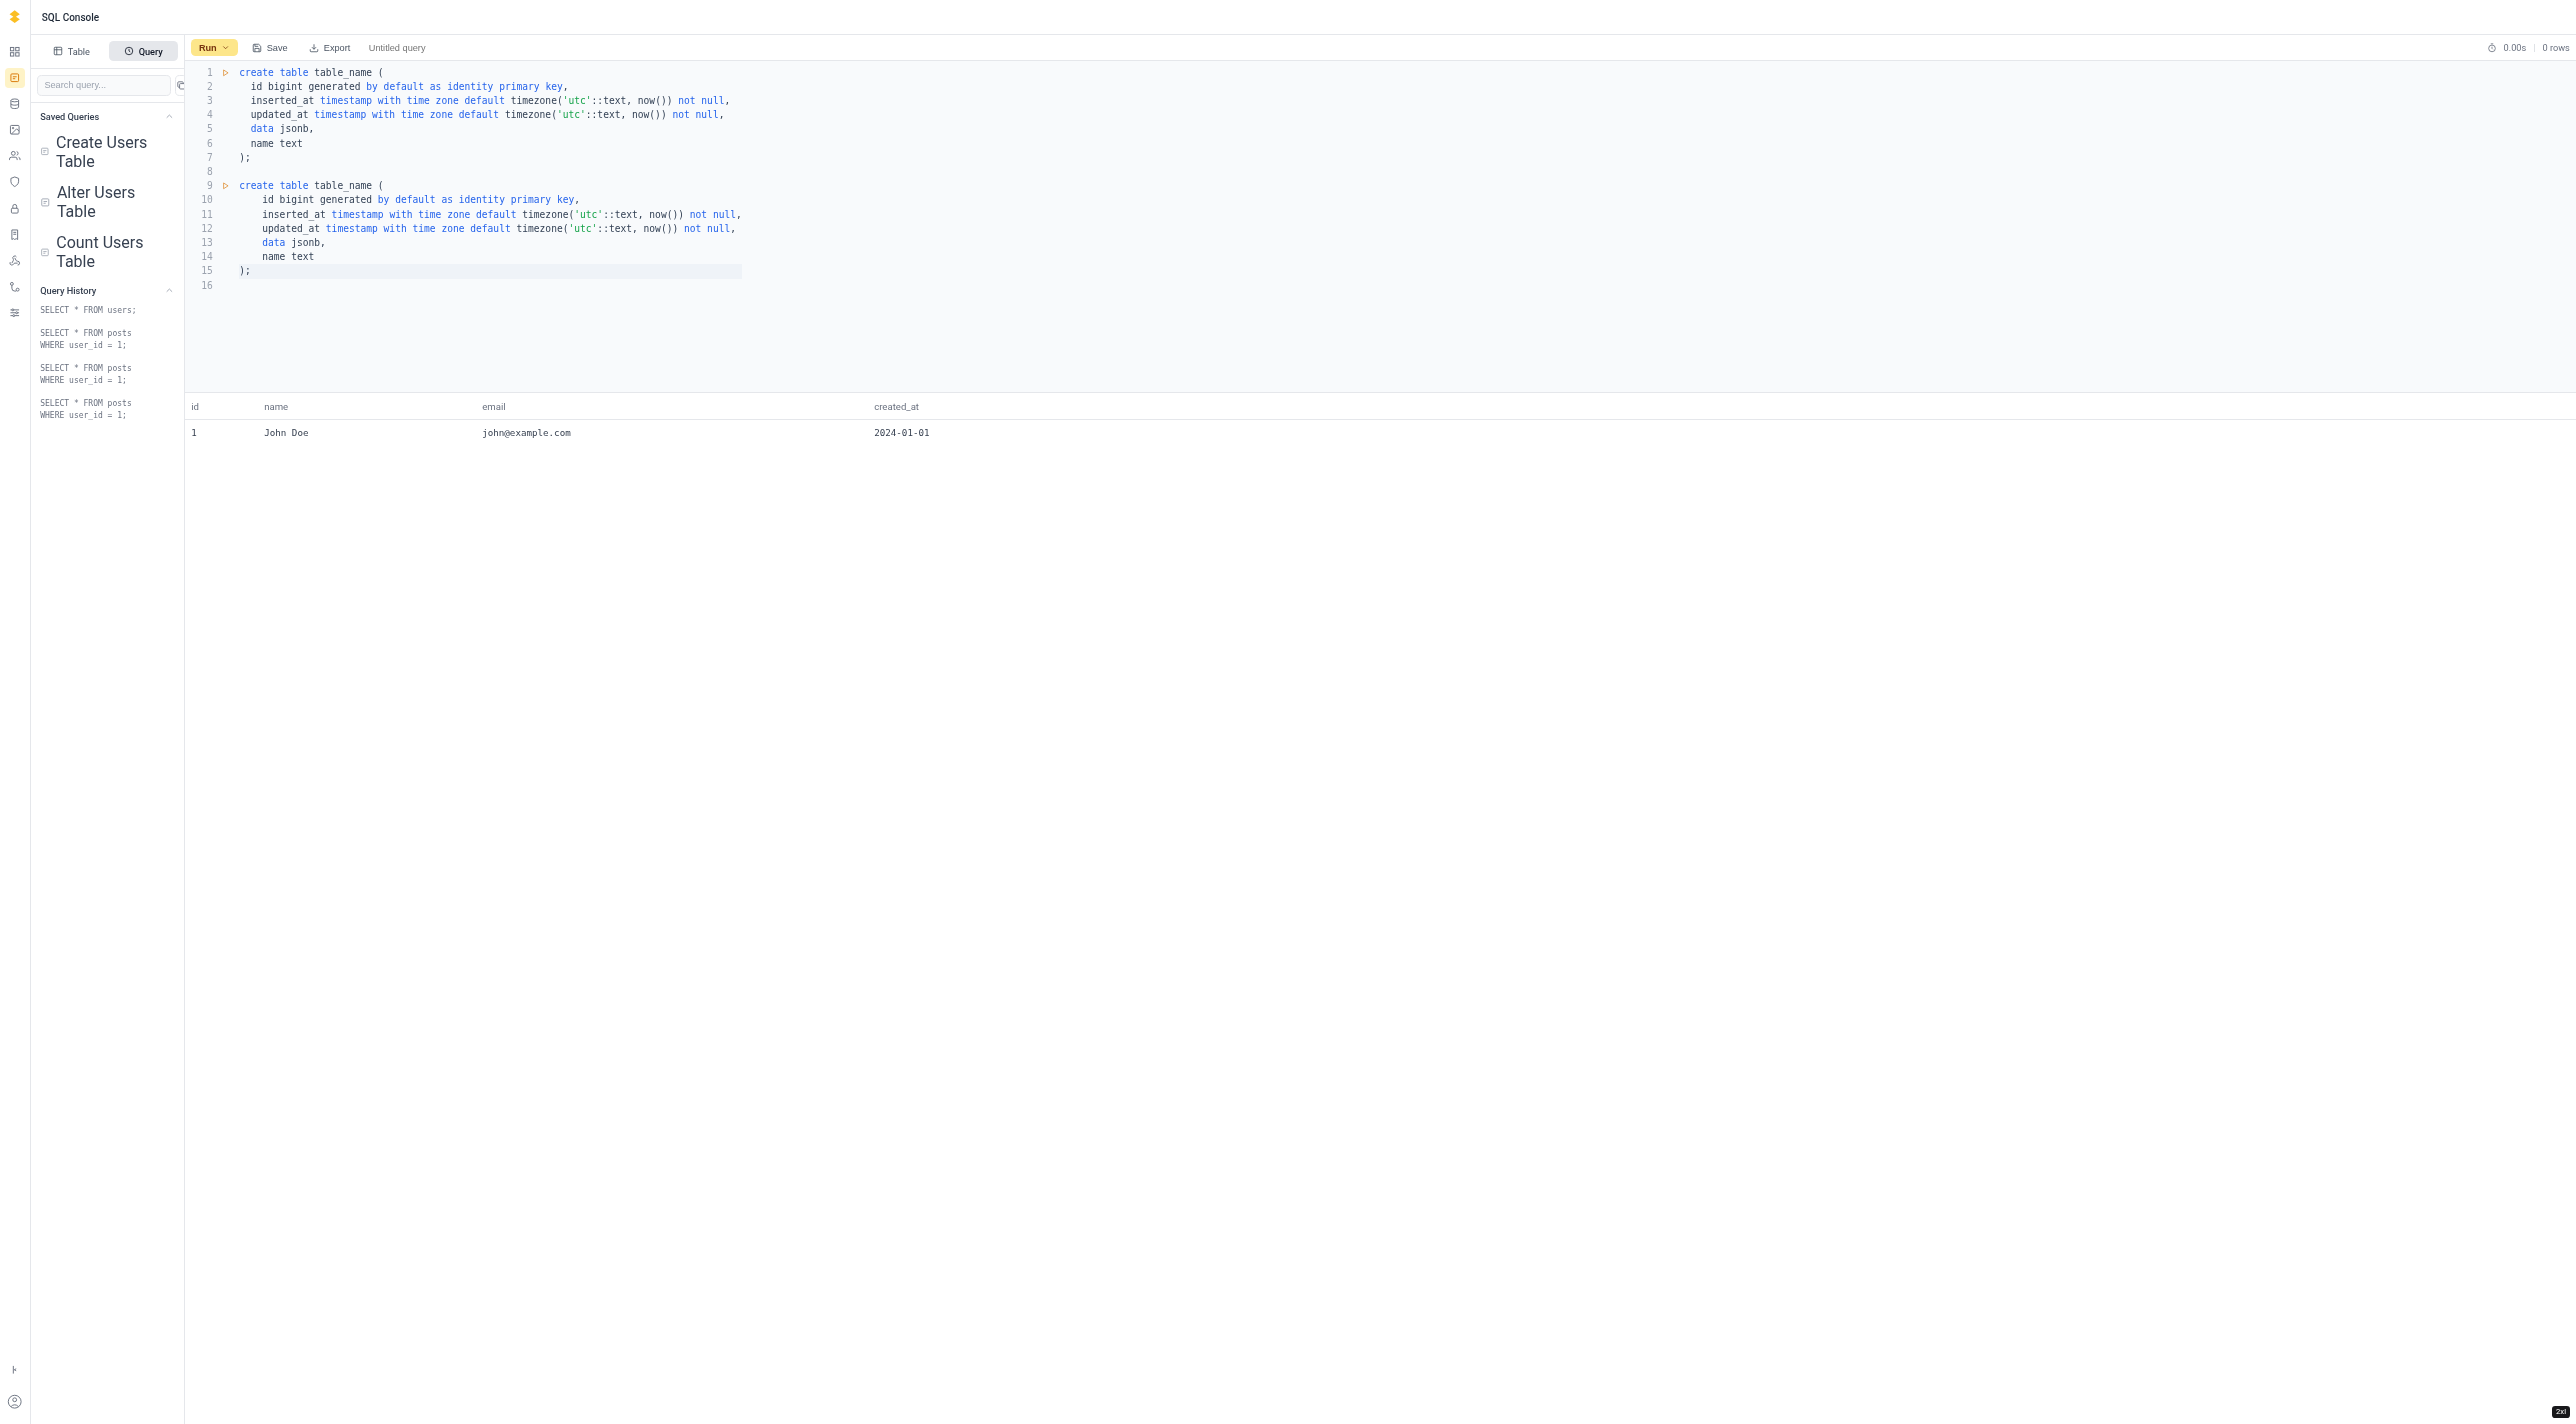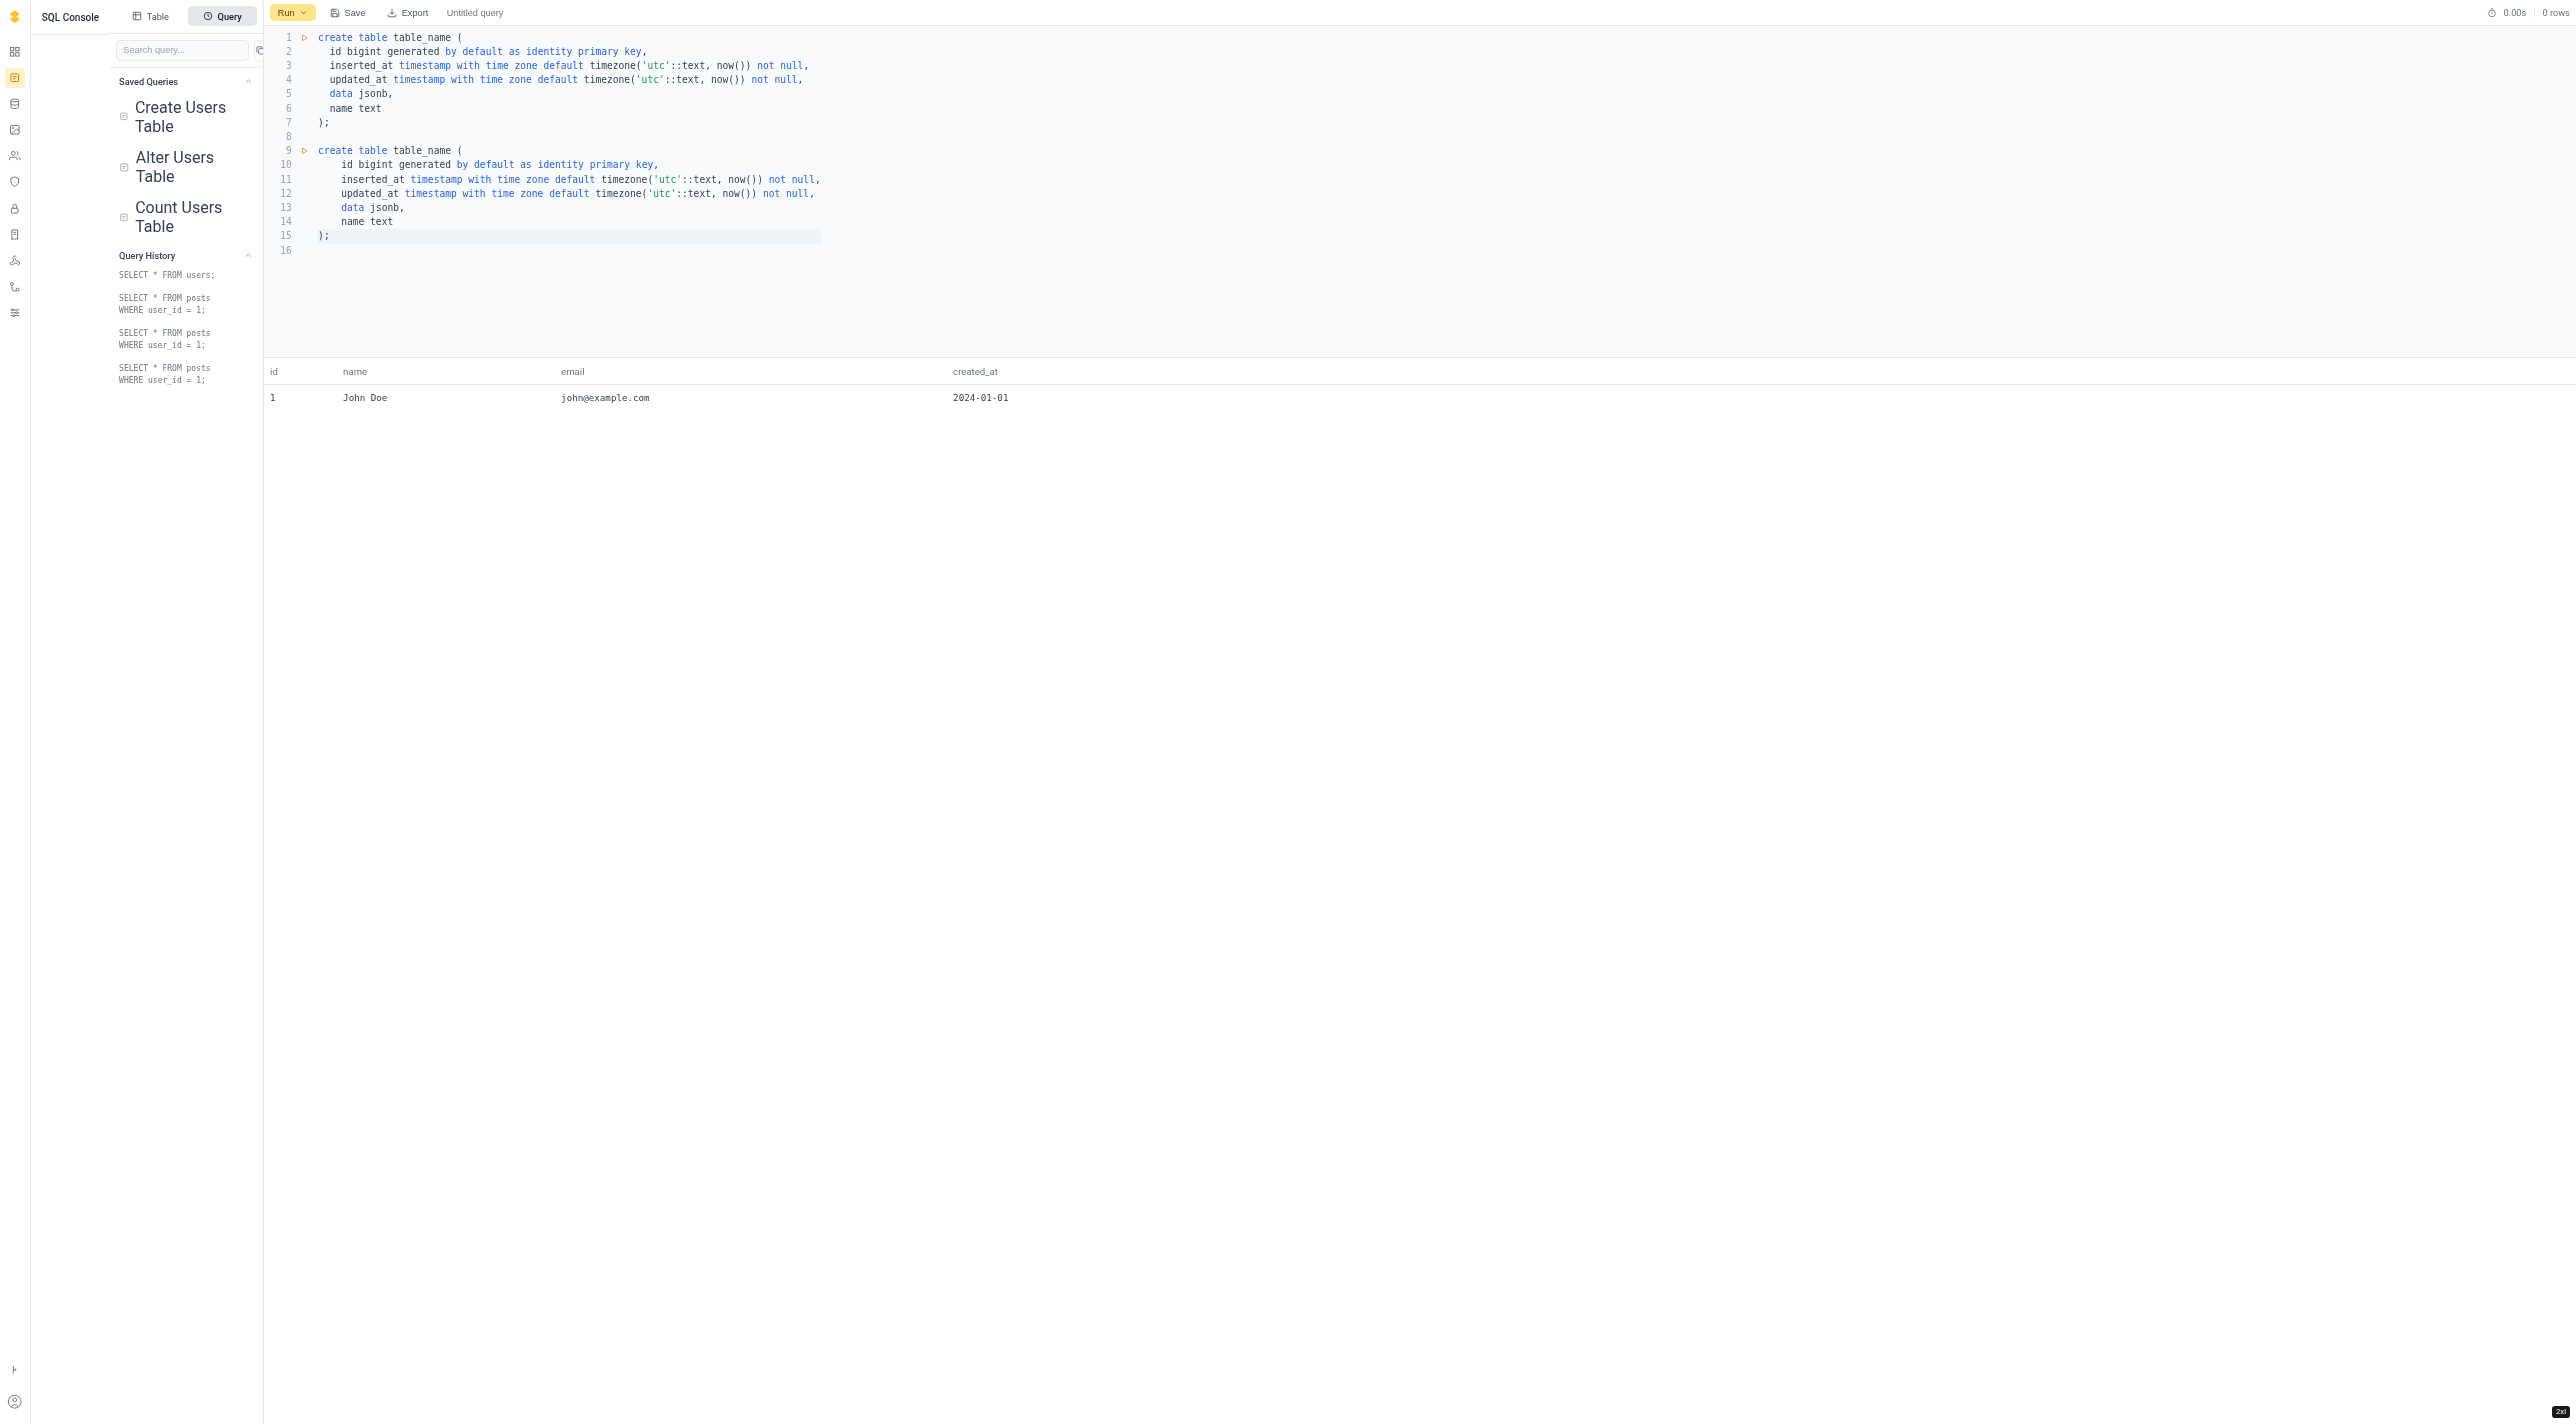--- a/index.html
+++ b/index.html
@@ -53,21 +53,21 @@
       display: flex;
       flex-direction: column;
       align-items: center;
       padding-bottom: 7.7px;
       gap: 7.7px;
     }
     
     .main {
       flex: 1;
       display: flex;
-      flex-direction: row;
+      flex-direction: column;
     }
     .header {
       height: 35px;
       border-bottom: 0.8px solid #e5e7eb;
       display: flex;
       align-items: center;
       padding: 0 10.8px;
       font-size: 10px;
       font-weight: 500;
     }
@@ -187,21 +187,21 @@
       border-radius: 4.6px;
       color: #4b5563;
       cursor: pointer;
       border: none;
       background: transparent;
       font-size: 9.2px;
     }
     .btn-run {
       background: #fde68a;
       color: #78350f;
-      font-weight: 400;
+      font-weight: 700;
       align-items: flex-end;
     }
     .query-name-input {
       border: none;
       font-size: 9.2px;
       color: #9ca3af;
       background: transparent;
       padding: 3.1px 4.6px;
       width: 115px;
     }

